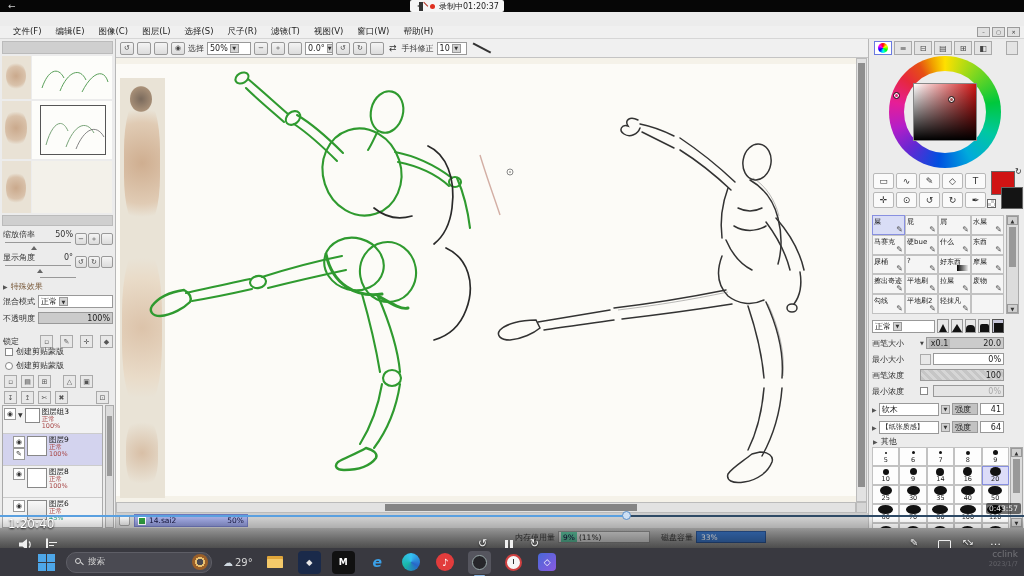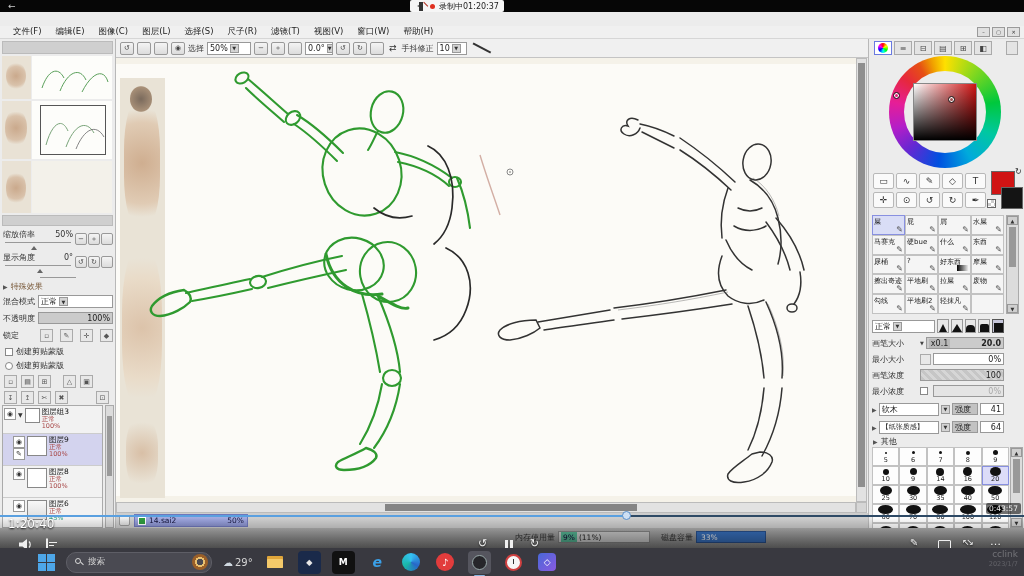--- a/index.html
+++ b/index.html
@@ -299,21 +299,21 @@
       </span>
     </div>
 
     <div class="a f" style="left:3px;top:273px;width:110px">
       <span class="lbl">不透明度</span>
       <span class="bar" style="margin-left:3px;justify-content:flex-end">
           <span>100%</span>
         </span>
     </div>
 
-    <div class="a f" style="left:3px;top:290px;width:110px;gap:7px">
+    <div class="a f" style="left:3px;top:296px;width:110px;gap:7px">
       <span class="lbl">锁定</span>
       <span style="flex:1"></span>
       <span class="libox">▫</span>
       <span class="libox">✎</span>
       <span class="libox">✛</span>
       <span class="libox">◆</span>
     </div>
 
     <div class="a f" style="left:5px;top:307px">
       <span class="chk"></span>
@@ -621,21 +621,21 @@
       <span class="shpb on">
           <i style="width:9px;height:9px;background:#111"></i>
         </span>
     </div>
 
     <div class="prow" style="top:297px">
       <span class="lbl" style="width:46px">画笔大小</span>
       <span style="font-size:5px;color:#444">▼</span>
       <span class="bar">
         <span style="background:#b8b8b8;padding:0 2px">x0.1</span>
-        <span style="margin-left:auto;font-weight:bold">20.0</span>
+        <span style="margin-left:auto;font-weight:normal">20.0</span>
       </span>
     </div>
     <div class="prow" style="top:313px">
       <span class="lbl" style="width:46px">最小大小</span>
       <span class="libox" style="width:11px;height:11px"></span>
       <span class="wbox" style="flex:1">
           <span>0%</span>
         </span>
     </div>
     <div class="prow" style="top:329px">

